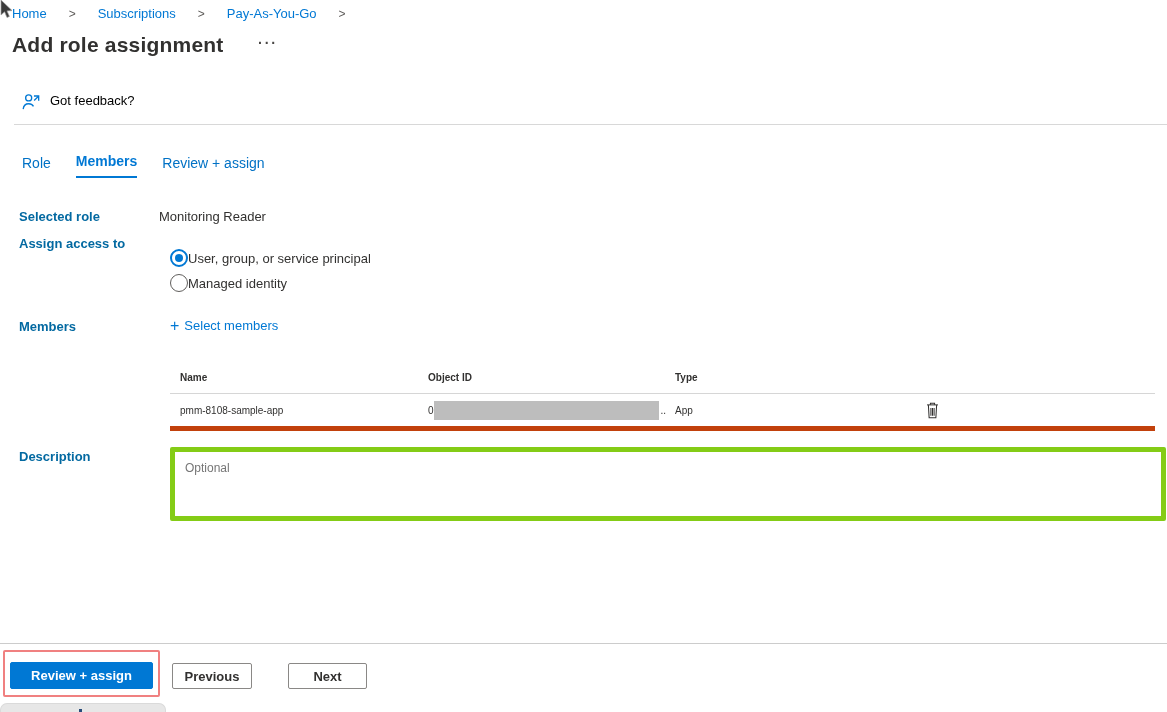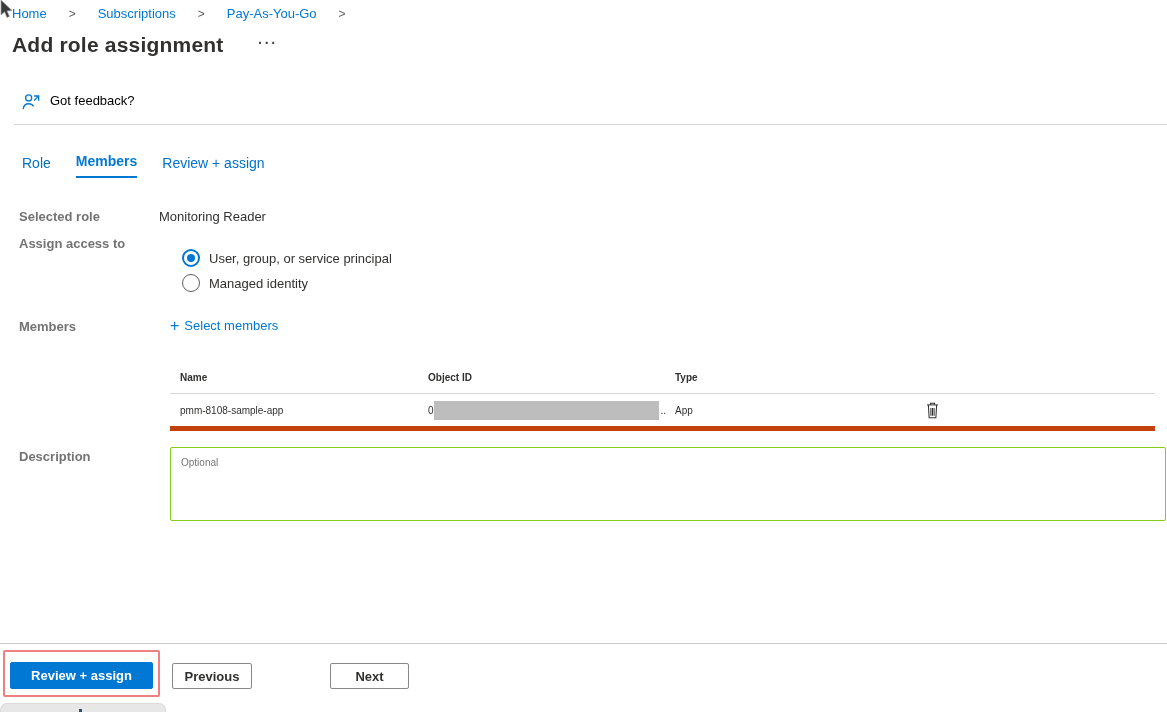--- a/index.html
+++ b/index.html
@@ -46,25 +46,25 @@
 
   
   .tabs {
     position: absolute; top: 153px; left: 22px;
     display: flex; gap: 25px; font-size: 14px; align-items: flex-end;
   }
   .tab { color: #0071c5; padding-bottom: 7px; cursor: pointer; }
   .tab.active { color: #0078d4; font-weight: 700; border-bottom: 2px solid #0078d4; }
 
   
-  .field-label { position: absolute; left: 19px; font-size: 13px; font-weight: 700; color: #737373; }
+  .field-label { position: absolute; left: 19px; font-size: 13px; font-weight: 700; color: #0369a1; }
   .field-value { position: absolute; left: 159px; font-size: 13px; color: #323130; }
 
   .radio-group { position: absolute; left: 170px; top: 249px; display: flex; flex-direction: column; gap: 7px; }
-  .radio-row { display: flex; align-items: center; gap: 9px; font-size: 13px; cursor: pointer; margin-left: 12px; }
+  .radio-row { display: flex; align-items: center; font-size: 13px; cursor: pointer; }
   .radio-circle { width: 18px; height: 18px; border-radius: 50%; border: 1px solid #605e5c; background: #fff; position: relative; flex: 0 0 auto; }
   .radio-circle.selected { border: 2px solid #0078d4; }
   .radio-circle.selected::after {
     content: ""; position: absolute; top: 50%; left: 50%;
     width: 8px; height: 8px; margin: -4px 0 0 -4px;
     border-radius: 50%; background: #0078d4;
   }
 
   .select-members {
     position: absolute; left: 170px; top: 318px;
@@ -78,22 +78,22 @@
   .t-row { display: flex; align-items: center; height: 37px; border-bottom: 5px solid #c2410c; }
   .t-col1 { width: 258px; padding-left: 10px; }
   .t-col2 { width: 247px; display: flex; align-items: center; }
   .t-col3 { width: 248px; }
   .redaction { display: inline-block; width: 225px; height: 19px; background: #bdbdbd; margin-right: 2px; vertical-align: middle; }
   .trash-btn { background: none; border: none; cursor: pointer; padding: 2px; line-height: 0; }
 
   
   .description-box {
     position: absolute; left: 170px; right: 1px; top: 447px; height: 74px;
-    border: 1px solid #84cc16; border-radius: 2px;
-    font-family: "Liberation Sans", sans-serif; font-size: 10px; color: #323130;
+    border: 5px solid #84cc16; border-radius: 2px;
+    font-family: "Liberation Sans", sans-serif; font-size: 12px; color: #323130;
     padding: 9px 10px; resize: none; outline: none;
   }
   .description-box::placeholder { color: #767676; opacity: 1; }
 
   
   .divider-bottom { position: absolute; top: 643px; left: 0; right: 0; height: 1px; background: #cccccc; }
   .annotation-box {
     position: absolute; left: 3px; top: 650px; width: 157px; height: 47px;
     border: 2px solid #f08080; border-radius: 2px; pointer-events: none;
   }
@@ -101,21 +101,21 @@
     position: absolute; left: 10px; top: 662px; width: 143px; height: 27px;
     background: #0078d4; color: #ffffff; border: 1px solid #0078d4; border-radius: 2px;
     font-family: "Liberation Sans", sans-serif; font-size: 13px; font-weight: 700; cursor: pointer;
   }
   .btn-secondary {
     position: absolute; top: 663px; height: 26px;
     background: #ffffff; color: #323130; border: 1px solid #8a8886; border-radius: 2px;
     font-family: "Liberation Sans", sans-serif; font-size: 13px; font-weight: 700; cursor: pointer;
   }
   .btn-previous { left: 172px; width: 80px; }
-  .btn-next { left: 288px; width: 79px; margin-left: 42px; }
+  .btn-next { left: 288px; width: 79px; }
 
   .cutoff-bar {
     position: absolute; left: 0; top: 703px; width: 166px; height: 10px;
     background: #e7e7e7; border-radius: 7px 7px 0 0; border: 1px solid #dadada; border-bottom: none;
   }
   .cutoff-dot { position: absolute; left: 78px; top: 5px; width: 3px; height: 3px; background: #274b7a; }
 </style>
 </head>
 <body>
 

